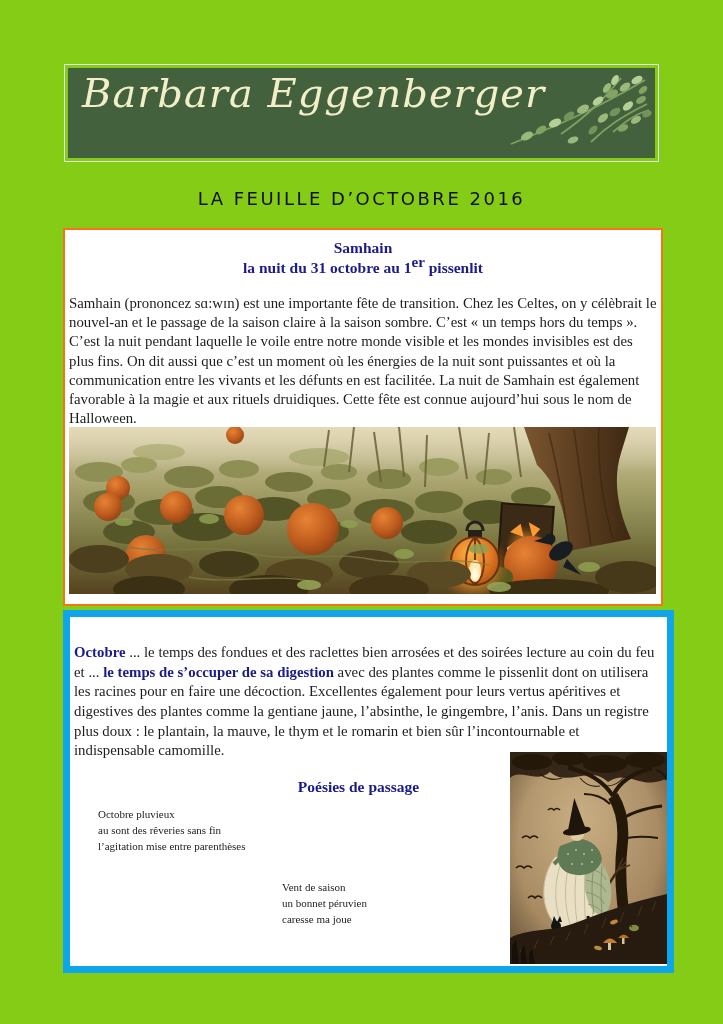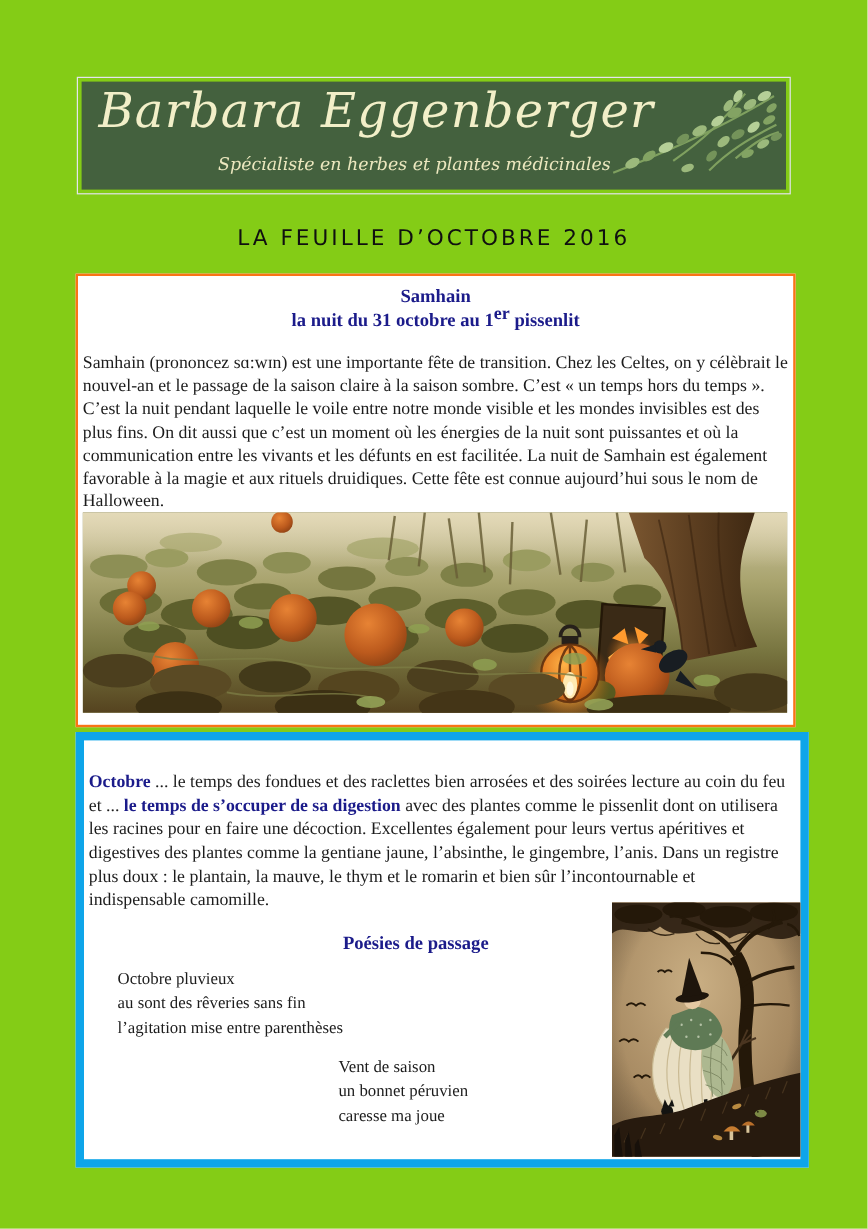--- a/index.html
+++ b/index.html
@@ -25,36 +25,35 @@
   .box-heading{text-align:center;font-weight:bold;color:#1b1b8a;font-size:15.5px;line-height:1.28;}
   .box1 .heading-block{margin-top:8px;}
   .box1 .para{position:absolute;left:4px;top:64px;width:588px;font-size:14.8px;line-height:1.3;color:#1c1c1c;}
   .pumpkin-img{position:absolute;left:4px;top:197px;width:587px;height:167px;display:block;background:#8e8a58;}
   sup{font-size:15px;vertical-align:super;line-height:0;}
 
   
   .box2{position:absolute;left:63px;top:610px;width:597px;height:349px;border:7px solid #0ea5e9;background:#fff;}
   .box2 .para{position:absolute;left:4px;top:26px;width:589px;font-size:14.8px;line-height:1.33;color:#1c1c1c;}
   .lead{color:#1b1b8a;font-weight:bold;}
-  .poetry-heading{position:absolute;left:4px;top:161px;width:545px;text-align:center;
+  .poetry-heading{position:absolute;left:16px;top:161px;width:545px;text-align:center;
                   font-weight:bold;color:#1b1b8a;font-size:15.5px;}
-  .stanza{position:absolute;font-size:14px;line-height:1.45;color:#1c1c1c;}
+  .stanza{position:absolute;font-size:11px;line-height:1.45;color:#1c1c1c;}
   .stanza1{left:28px;top:190px;}
   .stanza2{left:212px;top:263px;}
   .witch-img{position:absolute;left:440px;top:135px;width:157px;height:212px;display:block;background:#a78a62;}
 </style>
 </head>
 <body>
 
 <div class="page">
 
   <div class="header-frame">
     <div class="banner">
       <div class="brand">Barbara Eggenberger</div>
-      <div class="tagline">Spécialiste en herbes et plantes médicinales</div>
       <svg class="branch" width="150" height="86" viewBox="0 0 150 86">
         <g fill="none" stroke="#7fa05f" stroke-width="1.8">
           <path d="M8,74 C48,58 92,40 142,10"></path>
           <path d="M58,64 C84,46 100,30 118,8"></path>
           <path d="M88,72 C104,56 120,46 144,34"></path>
           <path d="M110,62 C122,52 132,44 146,40"></path>
         </g>
         <g>
           <ellipse cx="24" cy="66" rx="6.5" ry="3.8" fill="#9cb97c" transform="rotate(-28 24 66)"></ellipse>
           <ellipse cx="38" cy="60" rx="6" ry="3.5" fill="#83a363" transform="rotate(-35 38 60)"></ellipse>

